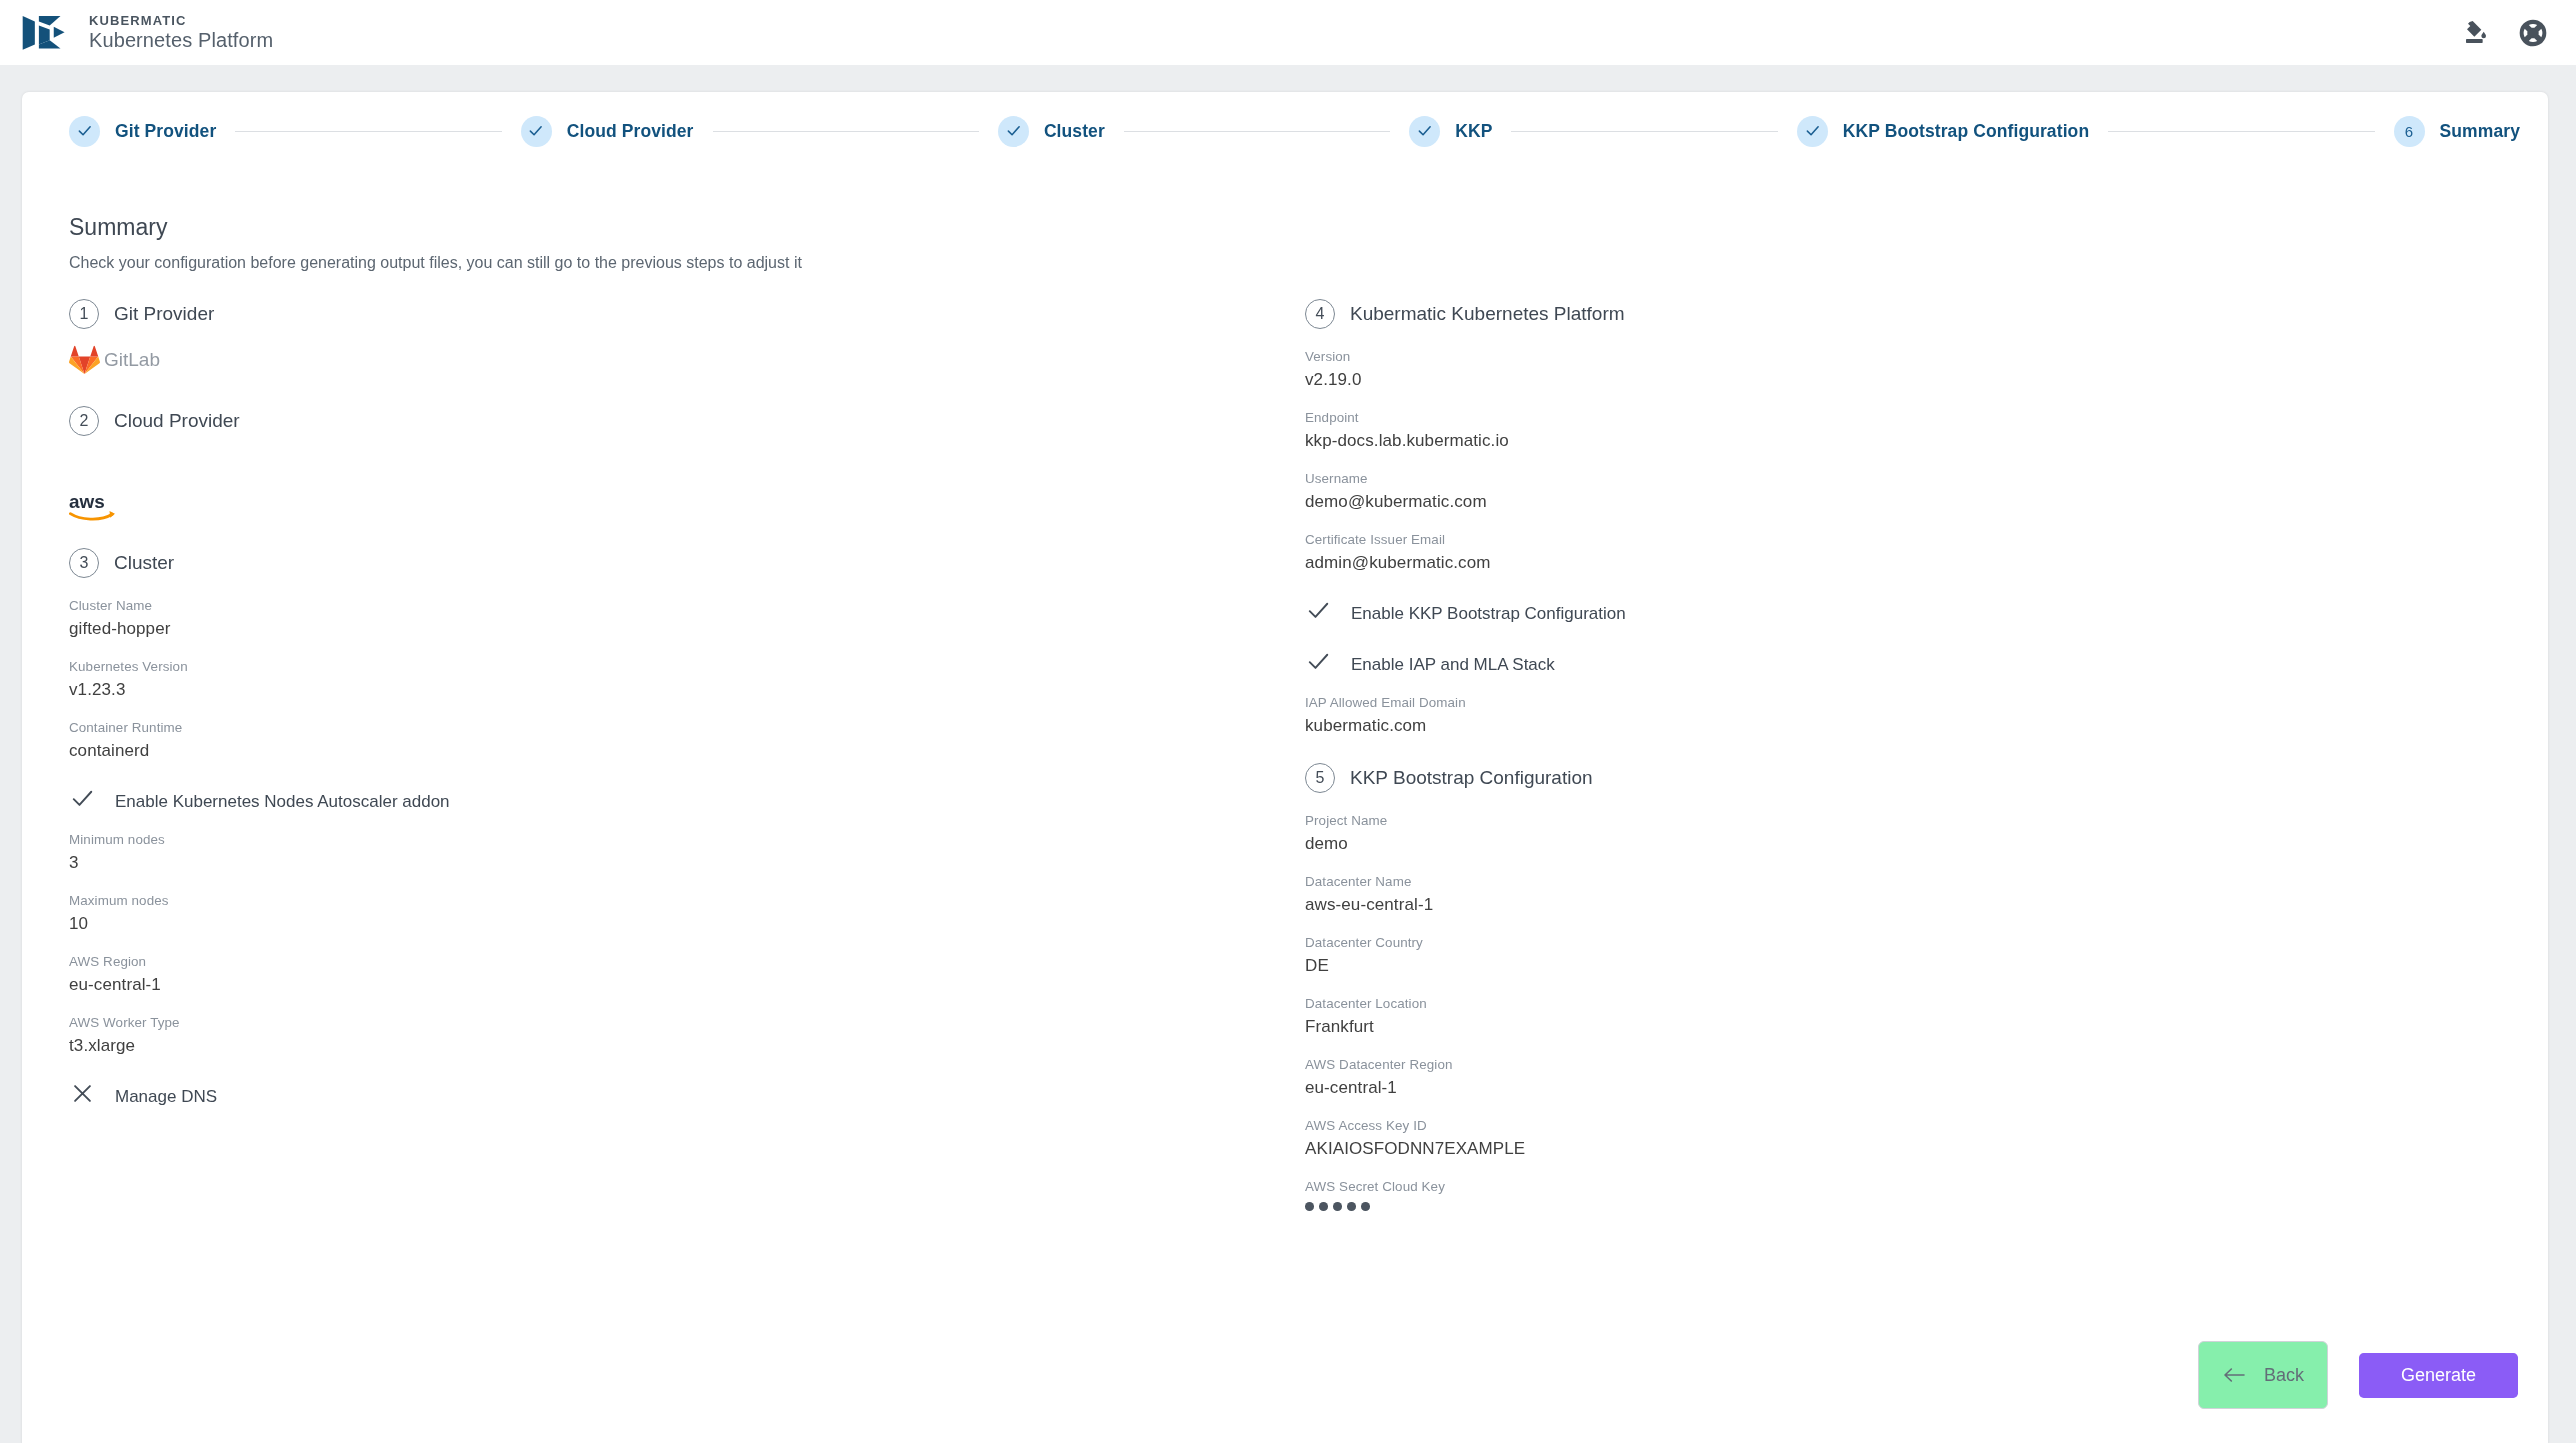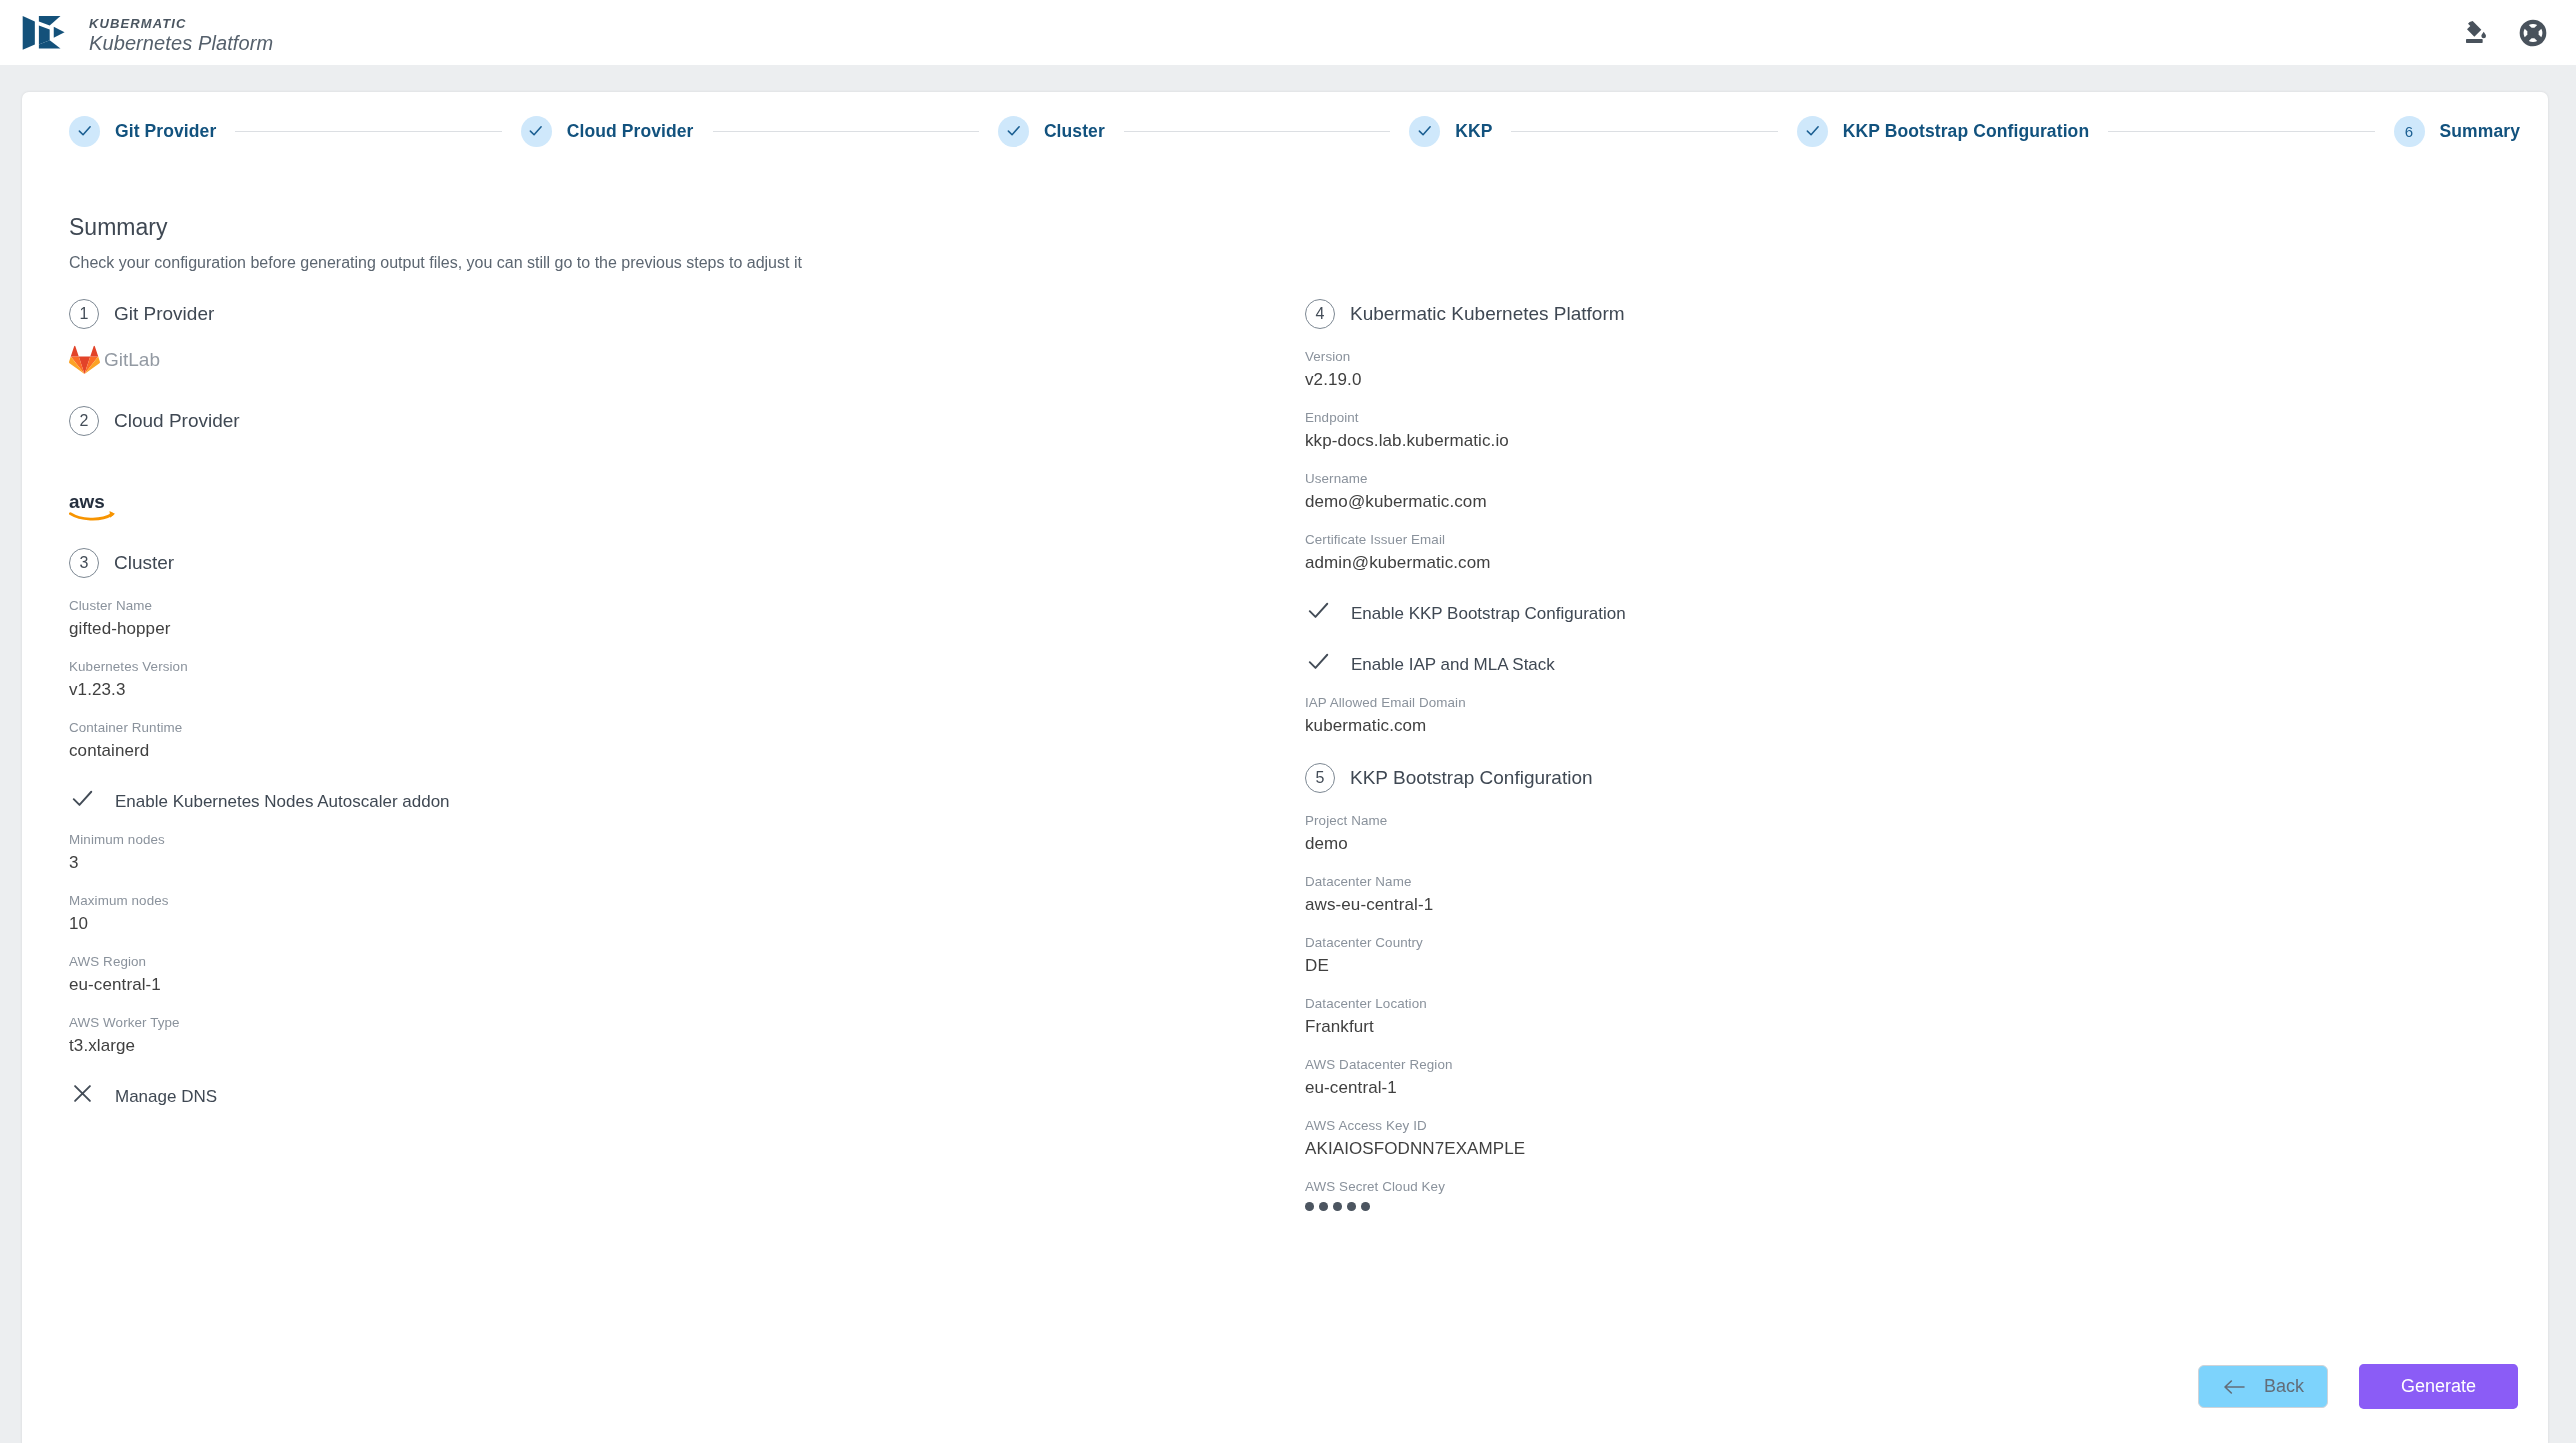--- a/index.html
+++ b/index.html
@@ -10,21 +10,21 @@
     -webkit-font-smoothing: antialiased;
   }
   body { position: relative; overflow: hidden; }
 
   
   .appbar {
     position: absolute; top: 0; left: 0; width: 2576px; height: 65px;
     background: #ffffff;
     display: flex; align-items: center;
   }
-  .brand { display: flex; align-items: flex-end; margin-left: 20px; font-style: italic; }
+  .brand { display: flex; align-items: center; margin-left: 20px; }
   .brand-logo { width: 54px; height: 42px; flex: none; }
   .brand-text { margin-left: 15px; line-height: 1.05; }
   .brand-top {
     font-size: 13px; font-weight: bold; letter-spacing: 1.1px;
     color: #4a5560;
   }
   .brand-bottom {
     font-size: 20px; color: #55606c; font-weight: 400; letter-spacing: 0.1px;
     margin-top: 2px;
   }
@@ -108,22 +108,22 @@
 
   .dots { display: flex; gap: 5.4px; align-items: center; margin-top: 8px; }
   .dots i { width: 8.7px; height: 8.7px; border-radius: 50%; background: #4c5560; display: block; }
 
   
   .footer {
     position: absolute; right: 30px; bottom: 35px;
     display: flex; align-items: center; gap: 31px;
   }
   .btn-back {
-    height: 43px; min-width: 120px; padding: 0 23px;
-    background: #7dd3fc; border: 0.9px solid #cfd3d8; border-radius: 6px;
+    height: 68px; min-width: 120px; padding: 0 23px;
+    background: #86efac; border: 0.9px solid #cfd3d8; border-radius: 6px;
     display: flex; align-items: center; justify-content: center; gap: 17.5px;
     font-size: 18px; color: #636d78; cursor: pointer;
   }
   .btn-back svg { width: 24px; height: 20px; display: block; }
   .btn-generate {
     height: 45px; min-width: 159px; padding: 0 25.5px;
     background: #8b5cf6; border: none; border-radius: 4.7px;
     display: flex; align-items: center; justify-content: center;
     font-size: 18px; color: #ffffff; cursor: pointer;
     font-family: "Liberation Sans", sans-serif;

